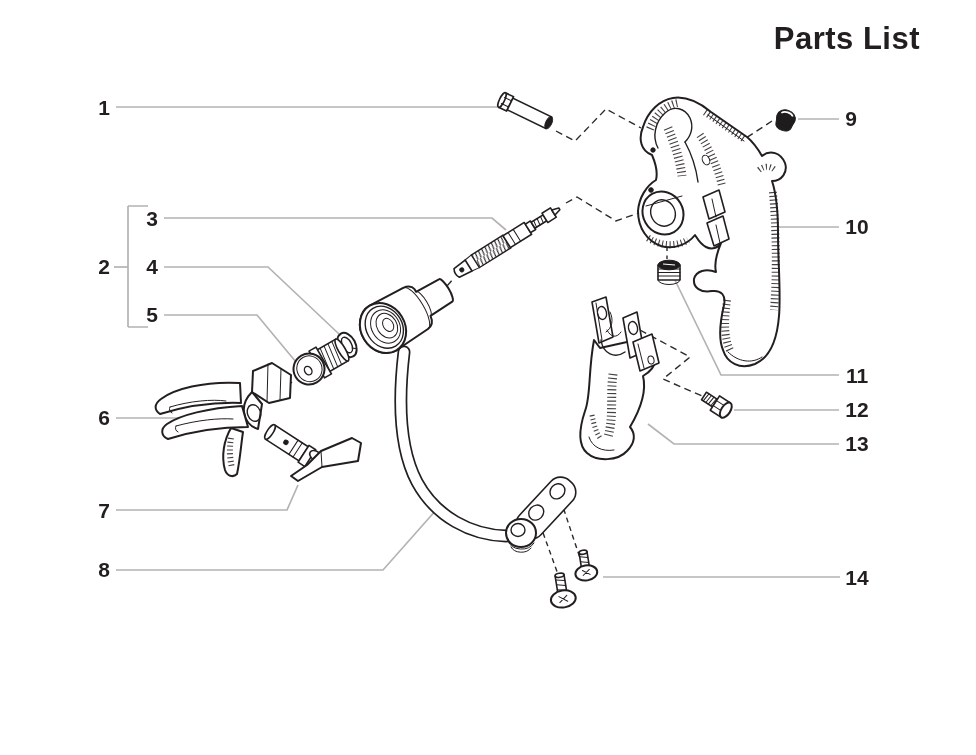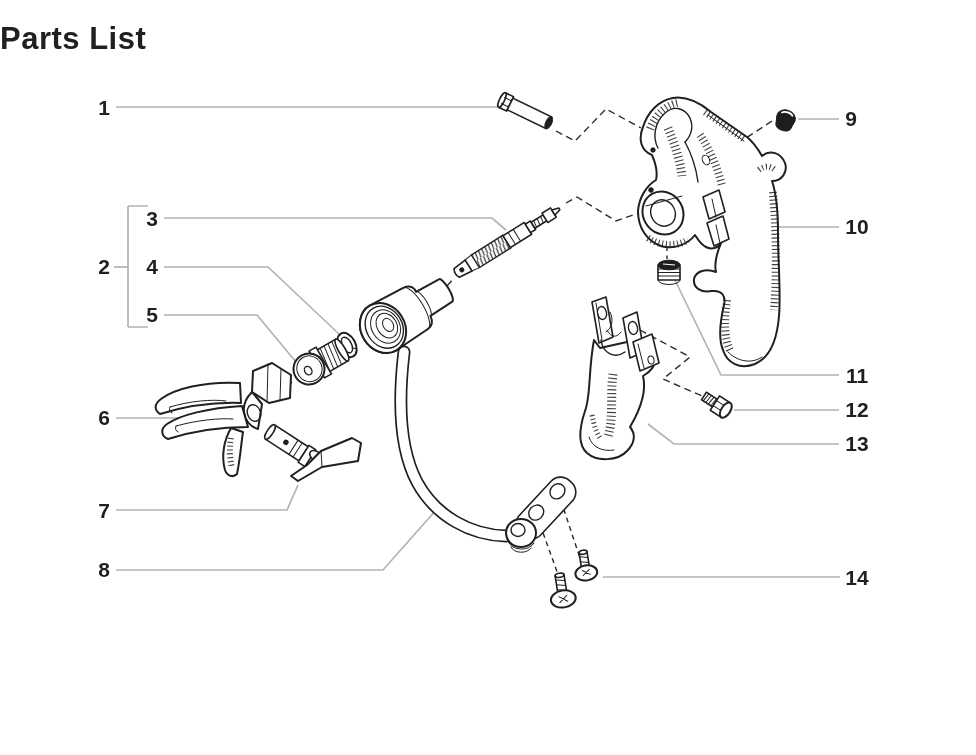--- a/index.html
+++ b/index.html
@@ -1,18 +1,18 @@
 <!DOCTYPE html>
 <html><head>
 <meta charset="utf-8">
 <style>
   html,body{margin:0;padding:0;background:#ffffff;}
   #page{position:relative;width:976px;height:755px;background:#fff;overflow:hidden;
         font-family:"Liberation Sans",sans-serif;}
-  #title{position:absolute;top:21px;left:0;width:920px;margin:0;text-align:left;
+  #title{position:absolute;top:21px;left:0;width:920px;margin:0;text-align:right;
          font:700 31px "Liberation Sans",sans-serif;color:#231f20;letter-spacing:.5px;}
   svg{position:absolute;top:0;left:0;}
   .outline{fill:#fff;stroke:#231f20;stroke-width:2;stroke-linejoin:round;stroke-linecap:round;}
   .thin-outline{fill:#fff;stroke:#231f20;stroke-width:1.6;stroke-linejoin:round;}
   .ln{fill:none;stroke:#231f20;stroke-width:1.4;stroke-linecap:round;}
   .ln2{fill:none;stroke:#231f20;stroke-width:1;stroke-linecap:round;}
   .leader{fill:none;stroke:#b3b3b3;stroke-width:1.7;}
   .dash{fill:none;stroke:#2b2b2b;stroke-width:1.4;stroke-dasharray:7 4.5;}
   .hatch{fill:none;stroke:#231f20;stroke-dasharray:1.1 2.7;opacity:.85;}
   .dark{fill:#1f1c1d;stroke:#1f1c1d;}

